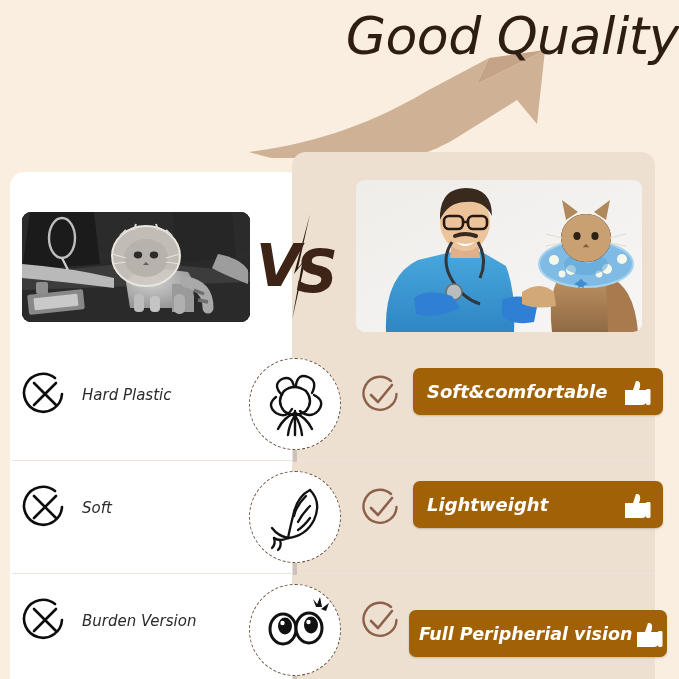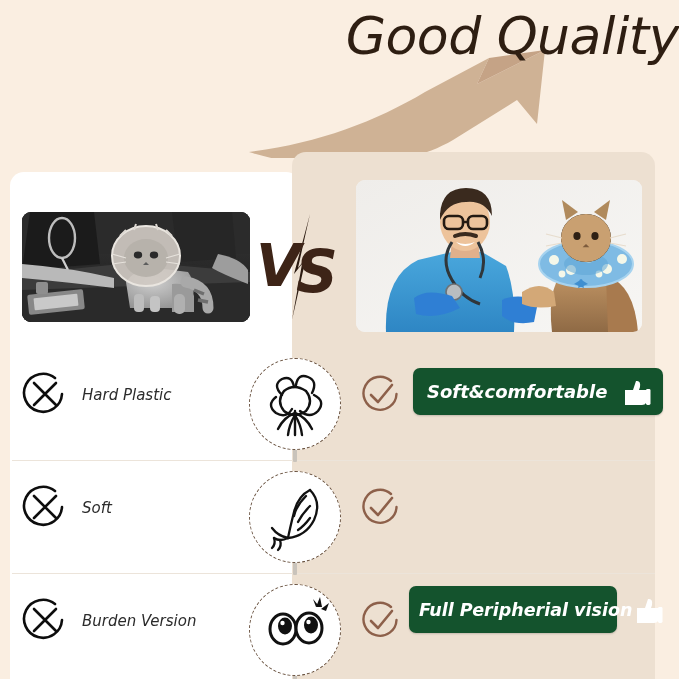--- a/index.html
+++ b/index.html
@@ -76,21 +76,21 @@
     box-sizing:border-box;
   }
   .circle-icon svg{position:absolute;left:8px;top:8px;width:74px;height:74px;}
   .connector{
     position:absolute;left:293px;width:4px;height:22px;
     background:#c9c3bb;border-radius:1px;
   }
   .check-icon{position:absolute;left:360px;width:40px;height:40px;}
   .pro-badge{
     position:absolute;
-    background:#14532d;border-radius:7px;
+    background:#a16207;border-radius:7px;
     display:flex;align-items:center;justify-content:space-between;
     padding:0 12px 0 14px;box-sizing:border-box;
     box-shadow:0 1px 2px rgba(0,0,0,.18);
   }
   .pro-badge .txt{
     color:#ffffff;font-size:18px;font-weight:bold;font-style:italic;
     white-space:nowrap;font-family:"DejaVu Sans", sans-serif;
   }
   .pro-badge .thumb{width:30px;height:30px;flex:0 0 30px;margin-left:6px;}
 </style>
@@ -320,20 +320,29 @@
       </svg>
     </div>
 
     <div class="check-icon" style="top:27px">
       <svg viewBox="0 0 40 40">
         <path d="M31 6 A16.5 16.5 0 1 0 36.5 19" fill="none" stroke="#8d604a" stroke-width="2.4" stroke-linecap="round"></path>
         <path d="M11 20 L18 27 L32 10" fill="none" stroke="#8d604a" stroke-width="2.6" stroke-linecap="round" stroke-linejoin="round"></path>
       </svg>
     </div>
 
+    <div class="pro-badge" style="left:413px;top:20px;width:250px;height:47px">
+      <span class="txt">Lightweight</span>
+      <span class="thumb">
+        <svg viewBox="0 0 30 30">
+          <path d="M4 13 L12 13 L15 4 Q20 3 19 10 L18 13 L27 13 Q29 14 28 17 L25 26 Q24 28 21 28 L4 28 Z" fill="#ffffff"></path>
+          <rect x="25" y="12" width="4.5" height="16" rx="1.4" fill="#ffffff"></rect>
+        </svg>
+      </span>
+    </div>
   </div>
 
   <div class="row row3">
     <div class="x-icon" style="top:24px">
       <svg viewBox="0 0 46 46">
         <path d="M33 6 A19 19 0 1 0 40 22" fill="none" stroke="#0d0d0d" stroke-width="2.6" stroke-linecap="round"></path>
         <path d="M12 11 L34 33 M34 11 L12 33" stroke="#0d0d0d" stroke-width="2.6" stroke-linecap="round"></path>
       </svg>
     </div>
     <div class="con-label" style="top:38px">Burden Version</div>
@@ -354,21 +363,21 @@
       </svg>
     </div>
 
     <div class="check-icon" style="top:27px">
       <svg viewBox="0 0 40 40">
         <path d="M31 6 A16.5 16.5 0 1 0 36.5 19" fill="none" stroke="#8d604a" stroke-width="2.4" stroke-linecap="round"></path>
         <path d="M11 20 L18 27 L32 10" fill="none" stroke="#8d604a" stroke-width="2.6" stroke-linecap="round" stroke-linejoin="round"></path>
       </svg>
     </div>
 
-    <div class="pro-badge" style="left:409px;top:12px;width:208px;height:47px;padding:0 6px 0 10px">
+    <div class="pro-badge" style="left:409px;top:36px;width:258px;height:47px;padding:0 6px 0 10px">
       <span class="txt" style="font-size:17.5px">Full Peripherial vision</span>
       <span class="thumb" style="margin-left:1px">
         <svg viewBox="0 0 30 30">
           <path d="M4 13 L12 13 L15 4 Q20 3 19 10 L18 13 L27 13 Q29 14 28 17 L25 26 Q24 28 21 28 L4 28 Z" fill="#ffffff"></path>
           <rect x="25" y="12" width="4.5" height="16" rx="1.4" fill="#ffffff"></rect>
         </svg>
       </span>
     </div>
   </div>
 

